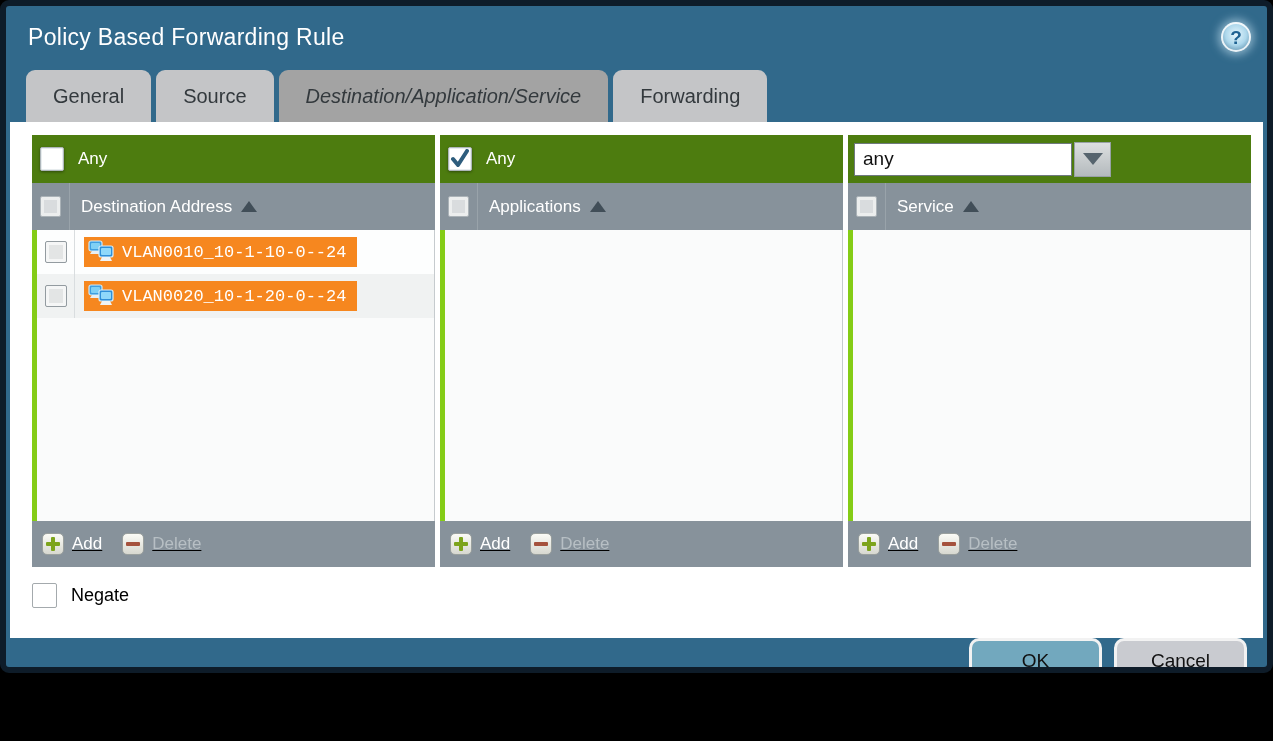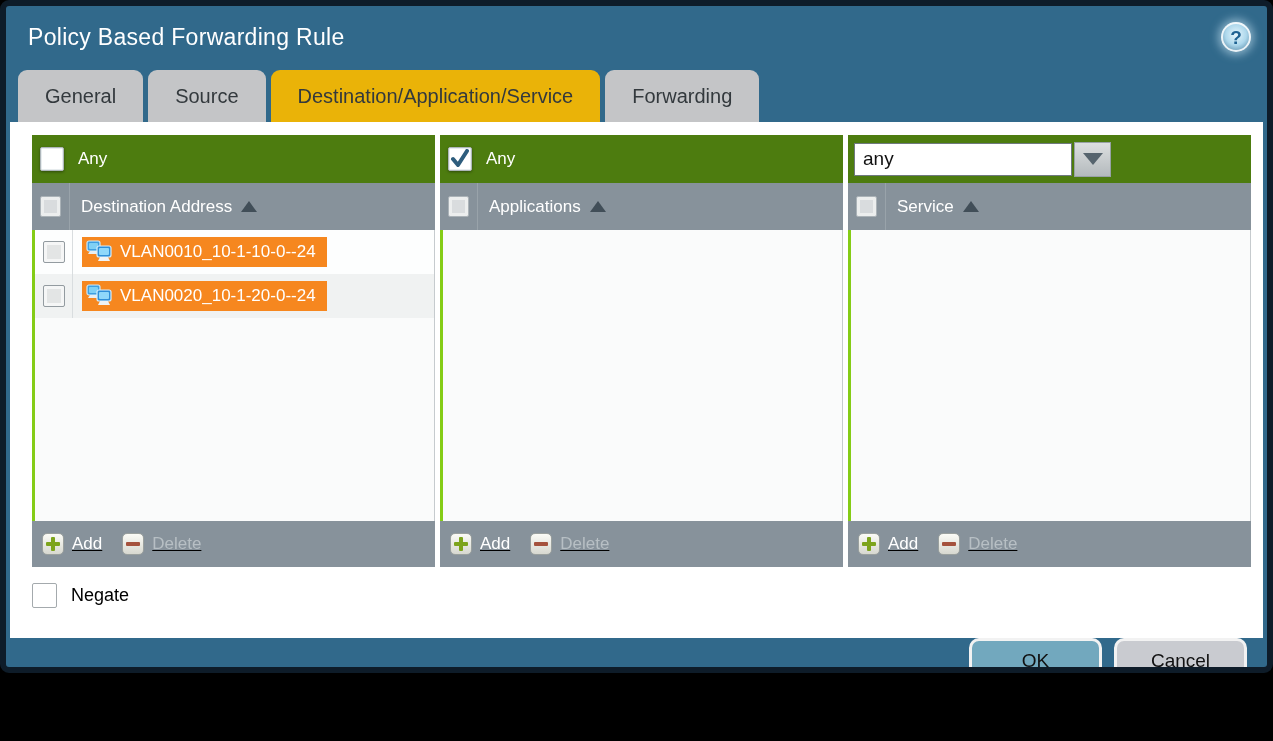--- a/index.html
+++ b/index.html
@@ -10,24 +10,24 @@
   
   .titlebar{height:62px;display:flex;align-items:center;padding:0 16px 0 22px;flex:none;}
   .title{flex:1;color:#ffffff;font-size:23px;font-weight:400;letter-spacing:.3px;}
   .help{width:30px;height:30px;border-radius:50%;flex:none;cursor:pointer;
         background:radial-gradient(circle at 50% 42%,#e6f6fd 0%,#aed8ec 45%,#4b80a0 88%);
         box-shadow:0 0 9px 3px rgba(205,233,248,.55), inset 0 0 0 2px rgba(255,255,255,.85);
         display:flex;align-items:center;justify-content:center;}
   .help-q{color:#1f6292;font-weight:bold;font-size:19px;line-height:1;}
 
   
-  .tabs{display:flex;align-items:flex-end;padding-left:12px;gap:5px;height:54px;flex:none;}
+  .tabs{display:flex;align-items:flex-end;padding-left:20px;gap:5px;height:54px;flex:none;}
   .tab{height:52px;display:flex;align-items:center;padding:0 27px;background:#c4c5c7;
        border-radius:9px 9px 0 0;font-size:20px;color:#33393d;cursor:pointer;white-space:nowrap;}
-  .tab.active{background:#eab308;}
+  .tab.active{background:#a3a3a3;font-style:italic;}
 
   
   .panel{background:#ffffff;margin:0 4px;height:516px;box-sizing:border-box;
          padding:13px 12px 0 22px;flex:none;}
   .cols{display:flex;gap:5px;height:432px;}
   .col{flex:1;display:flex;flex-direction:column;min-width:0;}
 
   .anybar{height:48px;background:#4d7c0f;display:flex;align-items:center;
           padding-left:8px;gap:14px;flex:none;}
   .any-label{color:#ffffff;font-size:17px;}
@@ -39,21 +39,21 @@
 
   .headrow{height:47px;background:#87929b;display:flex;align-items:center;flex:none;}
   .cb-gutter{width:37px;height:100%;display:flex;align-items:center;justify-content:center;
              border-right:1px solid #99a3aa;flex:none;}
   .cb-head{width:19px;height:19px;background:#d9dcde;border:1px solid #aab2b7;border-radius:2px;
            box-shadow:inset 0 0 0 3px #eceeee;cursor:pointer;}
   .head-label{color:#ffffff;font-size:17px;margin-left:11px;cursor:pointer;text-align:right;}
   .sort-up{width:0;height:0;border-left:8px solid transparent;border-right:8px solid transparent;
            border-bottom:11px solid #414e58;margin-left:9px;cursor:pointer;}
 
-  .list{flex:1;background:#fafbfb;border-left:3px solid #84cc16;border-right:1px solid #c6cbce;overflow:hidden;}
+  .list{flex:1;background:#fafbfb;border-left:5px solid #84cc16;border-right:1px solid #c6cbce;overflow:hidden;font-family:Liberation Mono, monospace;}
   .row{height:44px;display:flex;align-items:center;background:#fdfefe;}
   .row:nth-child(even){background:#f0f2f2;}
   .row-gutter{width:37px;height:100%;display:flex;align-items:center;justify-content:center;
               border-right:1px solid #d9dddf;flex:none;}
   .cb-row{width:20px;height:20px;background:#e3e5e5;border:1px solid #939ba0;border-radius:2px;
           box-shadow:inset 0 0 0 3px #f5f6f6;cursor:pointer;}
   .chip{margin-left:9px;background:#f6871f;height:30px;display:inline-flex;align-items:center;
         padding:0 11px 0 4px;color:#ffffff;font-size:17px;gap:7px;cursor:pointer;white-space:nowrap;}
 
   .footerbar{height:46px;background:#87929b;display:flex;align-items:center;

